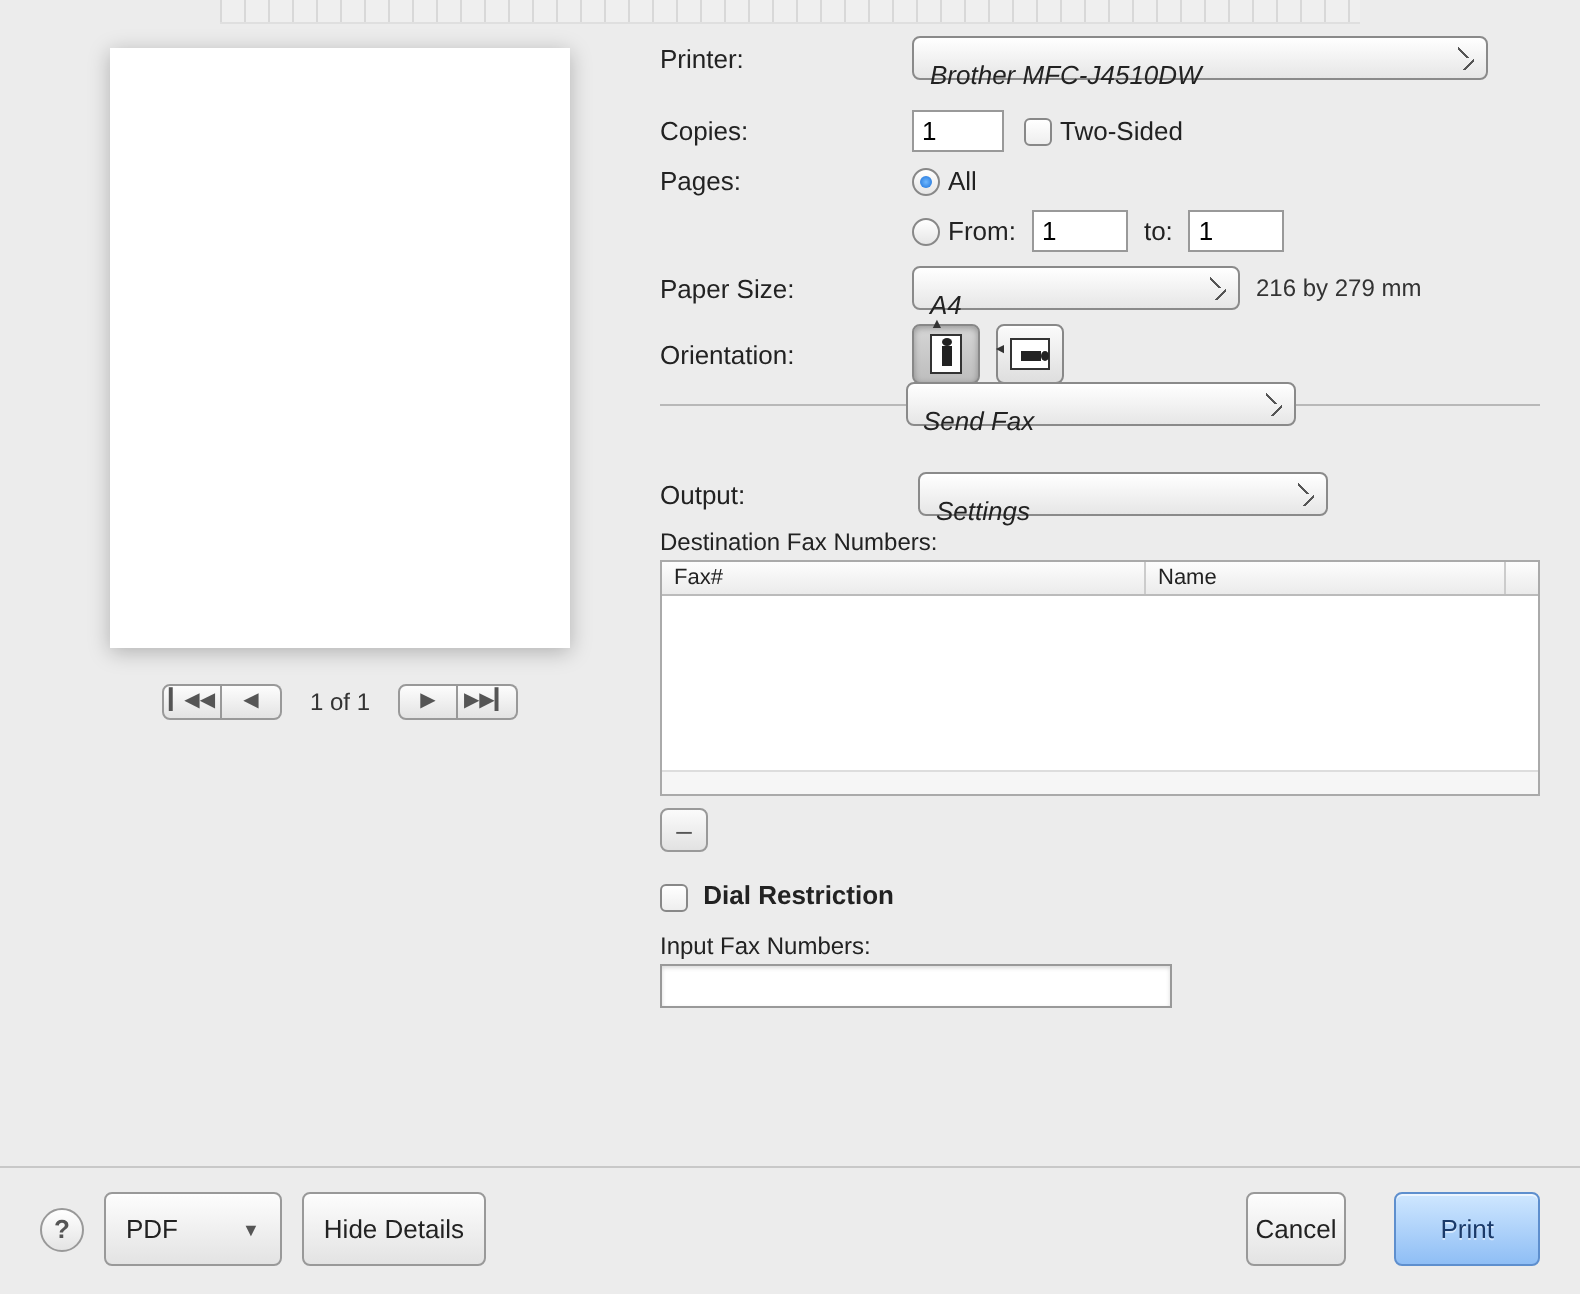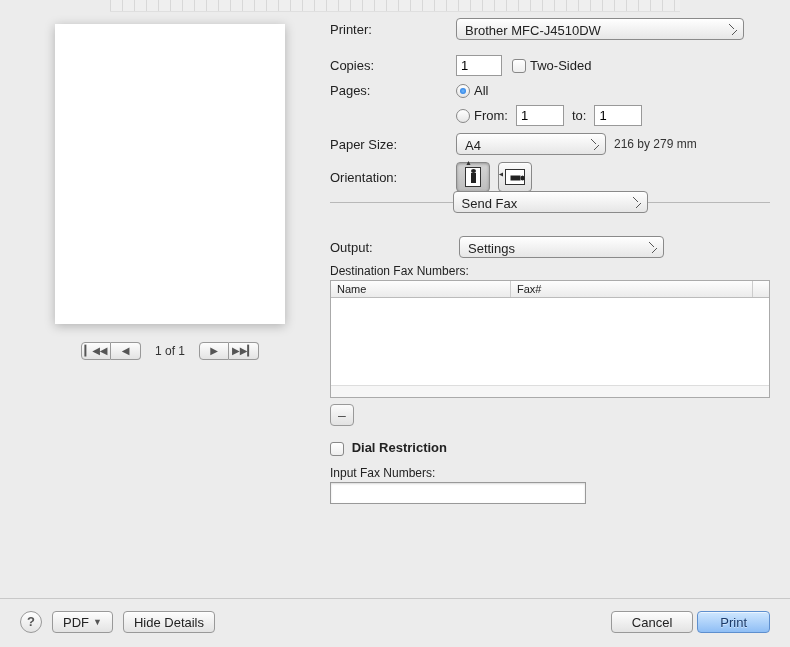--- a/index.html
+++ b/index.html
@@ -74,42 +74,43 @@
     text-align: left;
     padding-right: 8px;
     font-size: 13px;
   }
   .sel {
     height: 22px;
     background: linear-gradient(#fff,#e6e6e6);
     border: 1px solid #8a8a8a;
     border-radius: 4px;
     display: inline-flex;
-    align-items: flex-start;
-    padding: 4px 22px 0 8px;
+    align-items: center;
+    padding: 16px 22px 0 8px;
     position: relative;
     font-size: 13px;
     box-shadow: 0 1px 0 rgba(255,255,255,0.6) inset;
+    font-style: italic;
   }
   .sel::after {
     content: "";
     position: absolute;
     right: 6px;
     top: 4px;
     width: 8px;
     height: 12px;
     background:
       linear-gradient(45deg, transparent 3px, #555 3px, #555 4px, transparent 4px),
       linear-gradient(-45deg, transparent 3px, #555 3px, #555 4px, transparent 4px);
     background-size: 8px 6px;
     background-position: 0 0, 0 6px;
     background-repeat: no-repeat;
   }
   .sel.wide { width: 288px; }
-  .sel.med { width: 150px; }
+  .sel.med { width: 164px; }
   .sel.pane { width: 195px; }
   .sel.output { width: 205px; }
 
   .txt {
     height: 21px;
     border: 1px solid #999;
     background: #fff;
     padding: 0 4px;
     font-size: 13px;
   }
@@ -280,41 +281,42 @@
     border-radius:50%;
     border:1px solid #999;
     background: linear-gradient(#fff,#e4e4e4);
     text-align:center;
     line-height:20px;
     font-weight:bold;
     color:#555;
     margin-right:10px;
   }
   .push-btn {
-    height:22px;
+    height:37px;
     border:1px solid #999;
     border-radius:4px;
     background: linear-gradient(#fdfdfd,#e3e3e3);
     padding: 0 10px;
     font-size:13px;
     display:inline-flex;
     align-items:center;
     box-shadow: 0 1px 0 rgba(255,255,255,.6) inset;
+    gap: 28px;
   }
   .push-btn .caret-down {
     margin-left:4px; font-size:9px; color:#555;
   }
   .push-btn.primary {
     background: linear-gradient(#cfe7ff,#8fbef5);
     border-color:#5e8fce;
     color:#1a3a6a;
     text-shadow: 0 1px 0 rgba(255,255,255,.5);
     padding: 0 22px;
   }
-  .push-btn.cancel { padding: 0 20px; margin-right:4px;}
+  .push-btn.cancel { padding: 0 4px; margin-right:24px;}
 
   .ruler {
     position:absolute;
     top:0; left:110px;
     width:570px; height:12px;
     background: repeating-linear-gradient(90deg,#bbb 0,#bbb 1px,transparent 1px,transparent 12px),#f5f5f5;
     border-bottom:1px solid #ccc;
     opacity:.4;
   }
 </style>
@@ -410,22 +412,22 @@
       <div class="outrow">
         <div class="olbl">Output:</div>
         <div class="sel output">
           <span>Settings</span>
         </div>
       </div>
 
       <div class="section-lbl">Destination Fax Numbers:</div>
       <div class="table">
         <div class="thead">
+          <div class="th fax">Fax#</div>
           <div class="th name">Name</div>
-          <div class="th fax">Fax#</div>
           <div class="th end"></div>
         </div>
         <div class="tbody"></div>
         <div class="tfoot"></div>
       </div>
 
       <button class="minus-btn"><span>–</span></button>
 
       <div style="margin-top:14px;font-weight:bold;">
         <span class="chk"></span>

